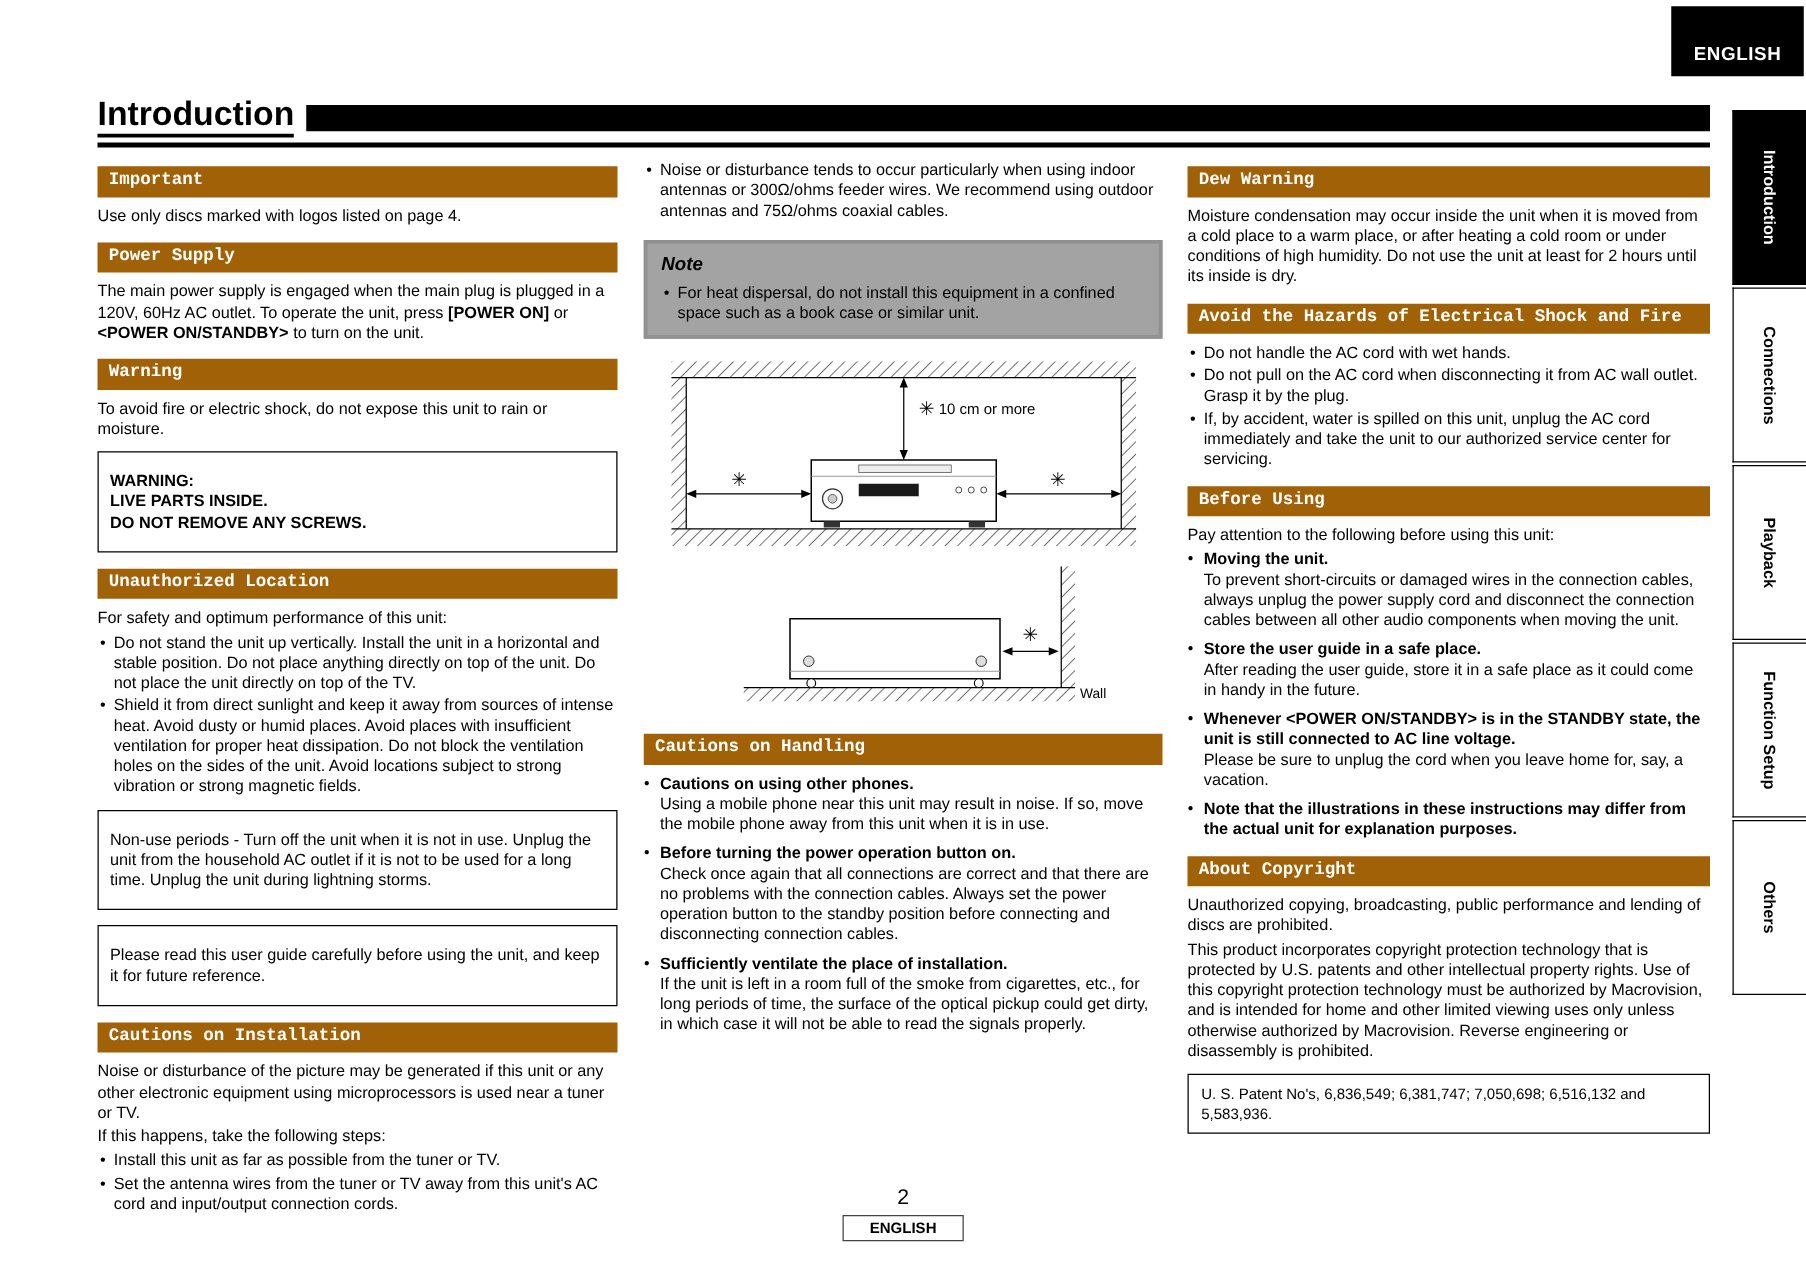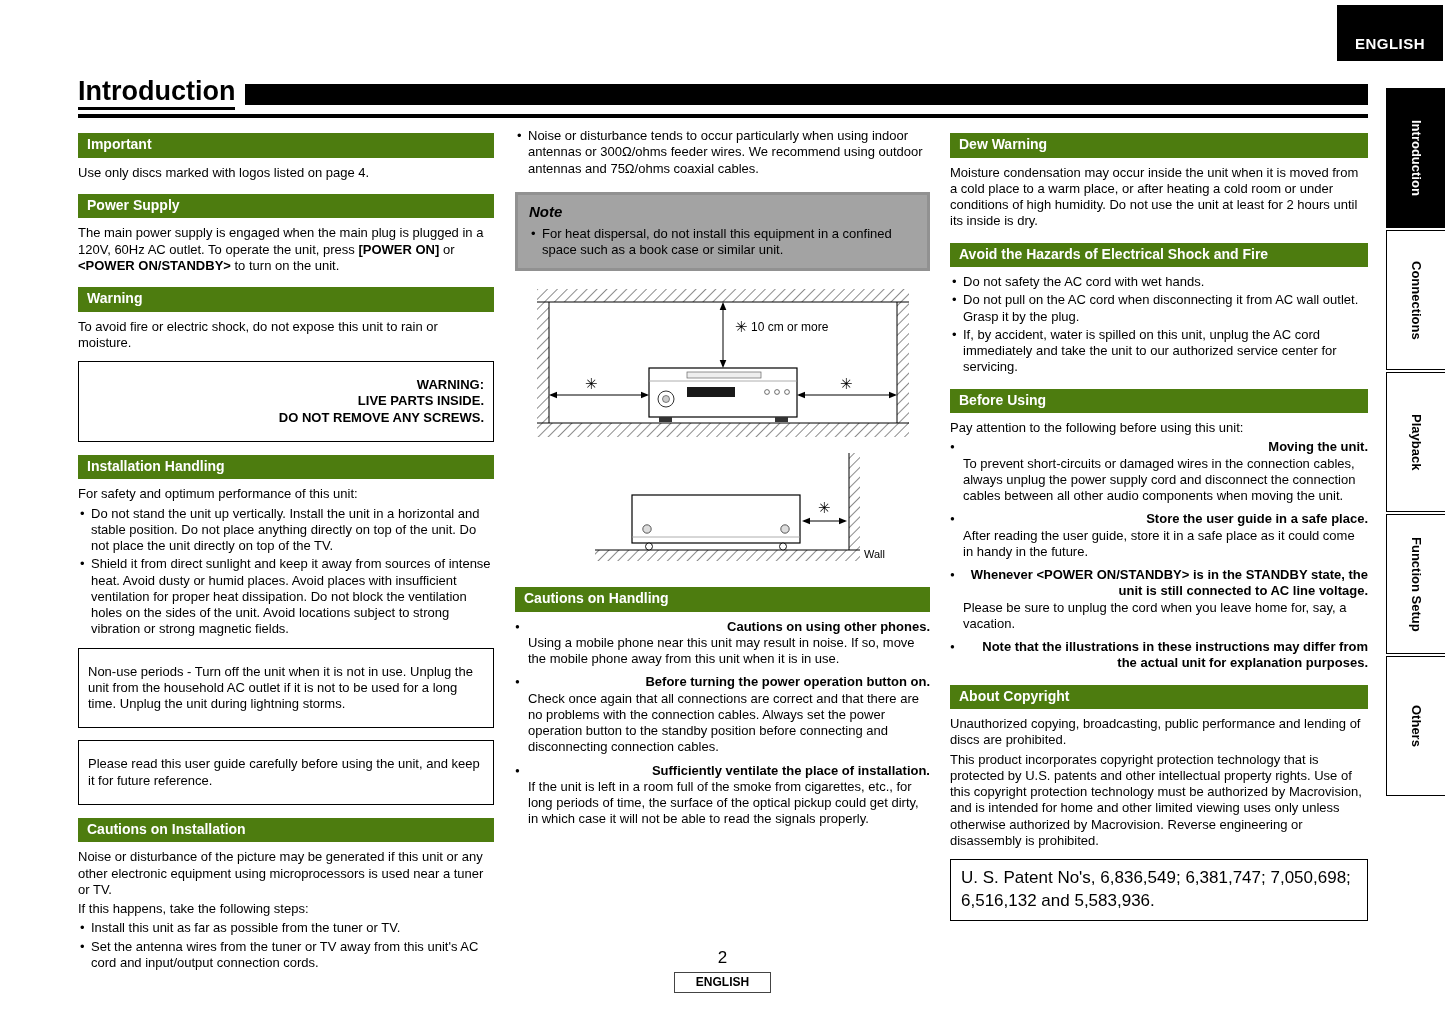--- a/index.html
+++ b/index.html
@@ -1,18 +1,18 @@
 <!DOCTYPE html>
 <html><head>
 <meta charset="utf-8">
 <style>
   * { margin:0; padding:0; box-sizing:border-box; }
   html,body { width:1445px; height:1029px; background:#fff; color:#000;
     font-family:"Liberation Sans", sans-serif; position:relative; overflow:hidden; }
-  .b { font-weight:bold;text-align:right; }
+  .b { font-weight:bold; }
 
   
   .lang-box { position:absolute; right:2px; top:5px; width:106px; height:56px;
     background:#000; color:#fff; display:flex; align-items:flex-end; justify-content:center;
     font-weight:bold; font-size:15px; padding-bottom:9px; letter-spacing:.5px; }
 
   
   .title-wrap { position:absolute; left:78px; top:78px; width:1290px; }
   .title-row { display:flex; align-items:center; }
   .title-row h1 { font-size:27px; font-weight:bold; line-height:1; padding-bottom:2px;
@@ -20,22 +20,22 @@
   .title-bar-fill { flex:1; height:21px; background:#000; margin-left:10px; }
   .title-rule { height:4px; background:#000; margin-top:4px; }
 
   
   .col { position:absolute; font-size:13px; line-height:1.25; }
   .col-left  { left:78px;  top:133px; width:416px; }
   .col-mid   { left:515px; top:128px; width:415px; }
   .col-right { left:950px; top:133px; width:418px; }
 
   .section { margin-bottom:13px; }
-  .sec-h { background:#4d7c0f; color:#fff; font-weight:bold; font-size:14px;
-    padding:3px 9px 4px; margin-bottom:7px; }
+  .sec-h { background:#a16207; color:#fff; font-weight:bold; font-size:14px;
+    padding:3px 9px 4px; margin-bottom:7px;font-family:Liberation Mono, monospace; }
   p { margin-bottom:3px; }
 
   .box { border:1px solid #000; padding:15px 9px; margin:10px 0 12px; }
 
   .bl .li { position:relative; padding-left:13px; margin-bottom:2px; }
   .bl .li::before { content:"•"; position:absolute; left:2px; top:0; }
 
   .dli { position:relative; padding-left:13px; margin-bottom:7px; }
   .dli::before { content:"●"; position:absolute; left:0; top:3px; font-size:8px; }
 
@@ -49,21 +49,21 @@
   .tab { height:140px; margin-bottom:2px; border:1px solid #000; border-right:none;
     background:#fff; display:flex; align-items:center; justify-content:center; }
   .tab.active { background:#000; border-color:#000; color:#fff; }
   .tab span { writing-mode:vertical-rl; font-weight:bold; font-size:13px; white-space:nowrap; }
 
   
   .page-num { position:absolute; left:0; right:0; top:948px; text-align:center; font-size:17px; }
   .footer-lang { position:absolute; left:674px; top:972px; width:97px; border:1px solid #444;
     text-align:center; font-weight:bold; font-size:12px; padding:2px 0 3px; }
 
-  .patent-box { border:1px solid #000; padding:7px 10px; margin-top:10px; font-size:17px; line-height:1.35; }
+  .patent-box { border:1px solid #000; padding:7px 10px; margin-top:10px; font-size:12px; line-height:1.35; }
   svg text { font-family:"Liberation Sans", sans-serif; }
 </style>
 </head>
 <body>
 
 <div class="lang-box">
   <span>ENGLISH</span>
 </div>
 
 <div class="title-wrap">
@@ -90,21 +90,21 @@
     <div class="sec-h">Warning</div>
     <p>To avoid fire or electric shock, do not expose this unit to rain or moisture.</p>
     <div class="box">
       <div class="b">WARNING:</div>
       <div class="b">LIVE PARTS INSIDE.</div>
       <div class="b">DO NOT REMOVE ANY SCREWS.</div>
     </div>
   </div>
 
   <div class="section">
-    <div class="sec-h">Installation Handling</div>
+    <div class="sec-h">Unauthorized Location</div>
     <p>For safety and optimum performance of this unit:</p>
     <div class="bl">
       <div class="li">Do not stand the unit up vertically. Install the unit in a horizontal and stable position. Do not place anything directly on top of the unit. Do not place the unit directly on top of the TV.</div>
       <div class="li">Shield it from direct sunlight and keep it away from sources of intense heat. Avoid dusty or humid places. Avoid places with insufficient ventilation for proper heat dissipation. Do not block the ventilation holes on the sides of the unit. Avoid locations subject to strong vibration or strong magnetic fields.</div>
     </div>
     <div class="box">Non-use periods - Turn off the unit when it is not in use. Unplug the unit from the household AC outlet if it is not to be used for a long time. Unplug the unit during lightning storms.</div>
     <div class="box">Please read this user guide carefully before using the unit, and keep it for future reference.</div>
   </div>
 
   <div class="section">
@@ -234,21 +234,21 @@
 <div class="col col-right">
 
   <div class="section">
     <div class="sec-h">Dew Warning</div>
     <p>Moisture condensation may occur inside the unit when it is moved from a cold place to a warm place, or after heating a cold room or under conditions of high humidity. Do not use the unit at least for 2 hours until its inside is dry.</p>
   </div>
 
   <div class="section">
     <div class="sec-h">Avoid the Hazards of Electrical Shock and Fire</div>
     <div class="bl">
-      <div class="li">Do not safety the AC cord with wet hands.</div>
+      <div class="li">Do not handle the AC cord with wet hands.</div>
       <div class="li">Do not pull on the AC cord when disconnecting it from AC wall outlet. Grasp it by the plug.</div>
       <div class="li">If, by accident, water is spilled on this unit, unplug the AC cord immediately and take the unit to our authorized service center for servicing.</div>
     </div>
   </div>
 
   <div class="section">
     <div class="sec-h">Before Using</div>
     <p>Pay attention to the following before using this unit:</p>
 
     <div class="dli">

